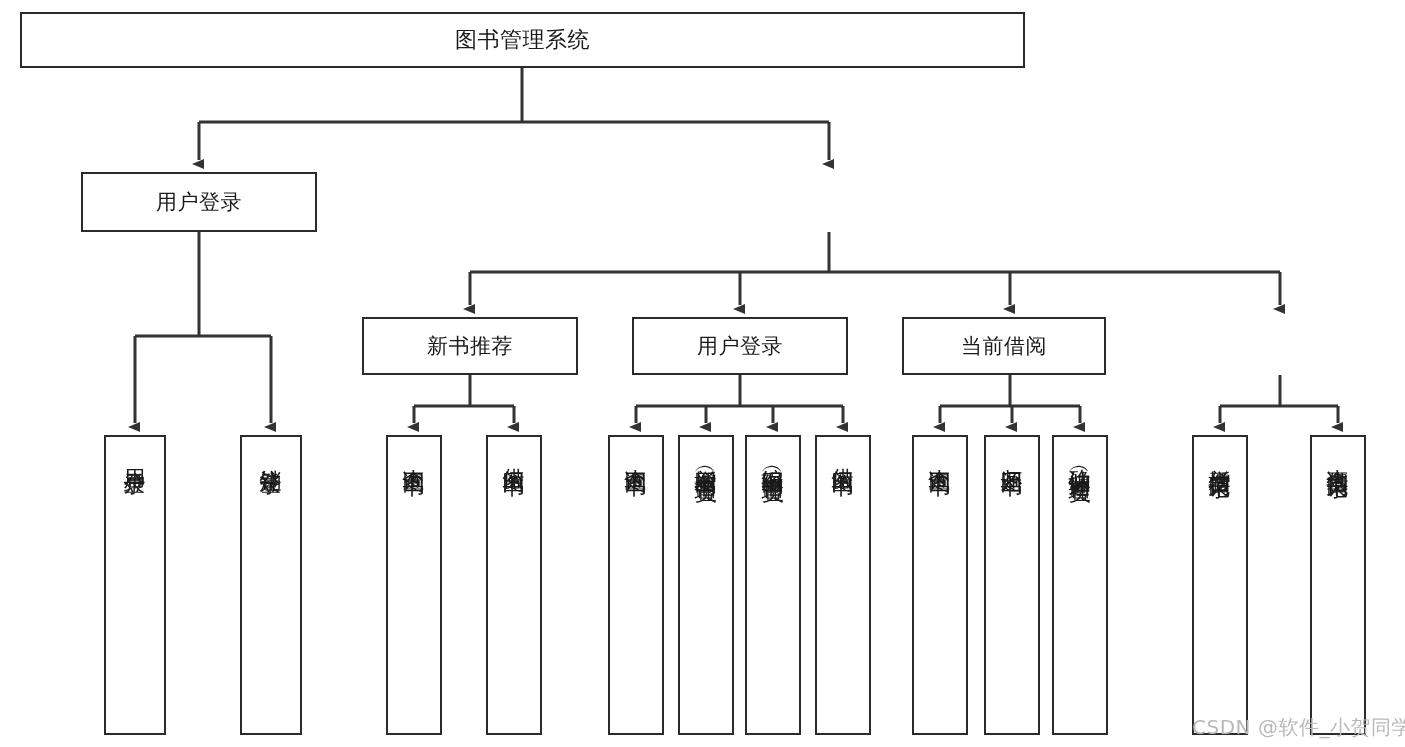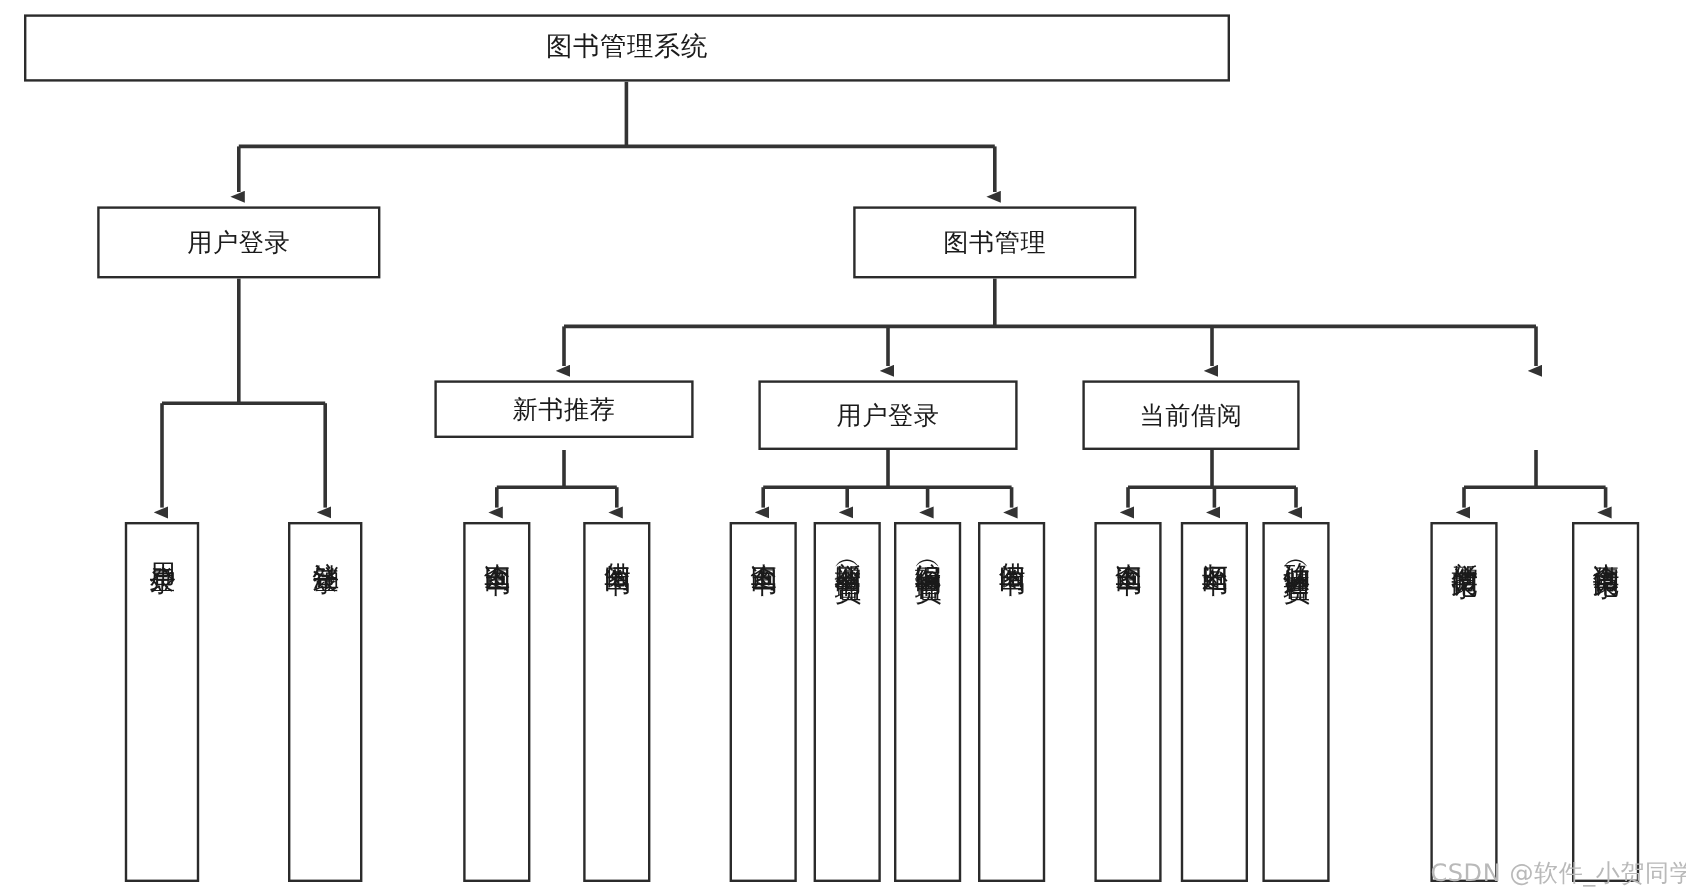--- a/index.html
+++ b/index.html
@@ -128,31 +128,28 @@
     </g>
   </svg>
 
   <div class="node root horizontal" style="left:20px; top:12px; width:1005px; height:56px;">
     <span class="label">图书管理系统</span>
   </div>
 
   <div class="node horizontal" style="left:81px; top:172px; width:236px; height:60px;">
     <span class="label">用户登录</span>
   </div>
-  <div class="node horizontal" style="left:711px; top:172px; width:236px; height:60px;">
-    <span class="label">图书管理</span>
-  </div>
 
-  <div class="node horizontal" style="left:362px; top:317px; width:216px; height:48px;">
+  <div class="node horizontal" style="left:362px; top:317px; width:216px; height:58px;">
     <span class="label">新书推荐</span>
   </div>
   <div class="node horizontal" style="left:632px; top:317px; width:216px; height:58px;">
     <span class="label">用户登录</span>
   </div>
-  <div class="node horizontal" style="left:902px; top:317px; width:181px; height:58px;">
+  <div class="node horizontal" style="left:902px; top:317px; width:204px; height:58px;">
     <span class="label">当前借阅</span>
   </div>
 
   <div class="node vertical" style="left:104px; top:435px; width:62px; height:300px;">
     <span class="label">用户登录</span>
   </div>
   <div class="node vertical" style="left:240px; top:435px; width:62px; height:300px;">
     <span class="label">注销登录</span>
   </div>
 

